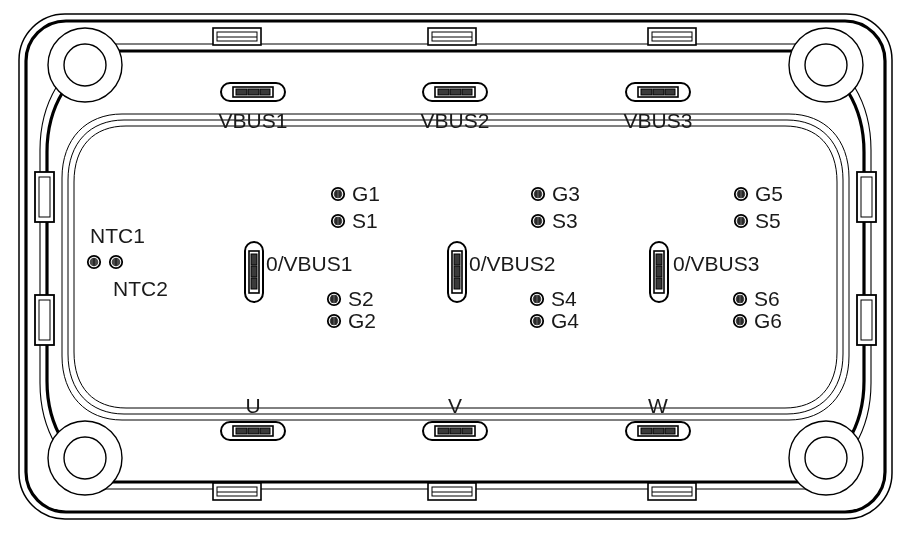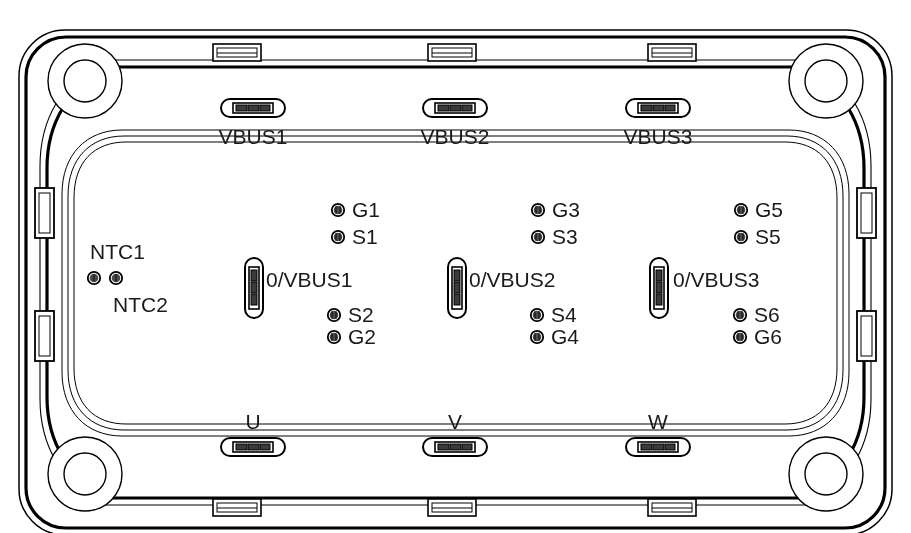--- a/index.html
+++ b/index.html
@@ -11,21 +11,20 @@
     width: 911px;
     height: 533px;
     font-family: "Liberation Sans", sans-serif;
     overflow: hidden;
   }
   #stage {
     position: relative;
     width: 911px;
     height: 402px;
     background: #ffffff;
-    margin-top: 16px;
   }
   #drawing {
     position: absolute;
     left: 0;
     top: 0;
     width: 911px;
     height: 533px;
   }
   text {
     font-family: "Liberation Sans", sans-serif;

